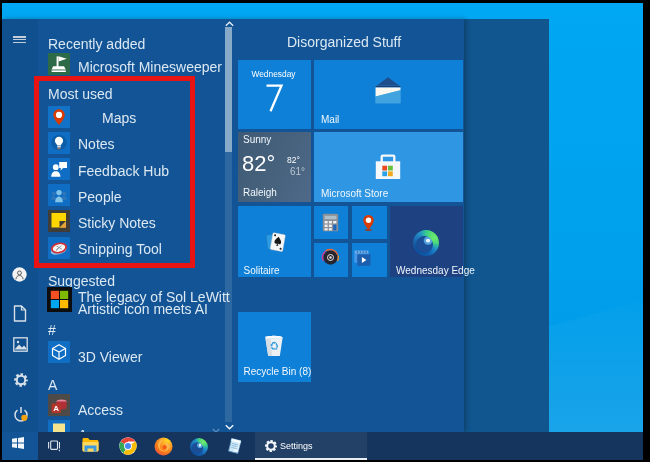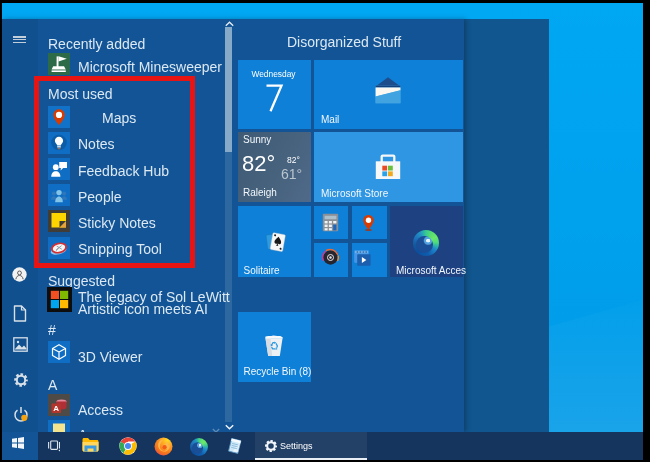--- a/index.html
+++ b/index.html
@@ -231,25 +231,25 @@
   <div class="abs" style="left:237px;top:69px;width:73px;text-align:center;color:#fff;font-size:8.4px;">Wednesday</div>
   <div class="abs" style="left:237px;top:76px;">
       <svg width="73" height="45">
         <path d="M29.5 9.7 L44.5 9.7 L33.5 35.3" fill="none" stroke="#fff" stroke-width="2.3"></path>
       </svg>
     </div>
   <div class="abs lbl" style="left:321px;top:113.5px;">Mail</div>
   <div class="abs lbl" style="left:243px;top:133.5px;">Sunny</div>
   <div class="abs" style="left:242px;top:150.5px;color:#fff;font-size:22px;font-weight:400;">82°</div>
   <div class="abs" style="left:287px;top:155px;color:#fff;font-size:8.5px;">82°</div>
-  <div class="abs" style="left:281px;top:166px;color:#b9c5cf;font-size:14px;">61°</div>
+  <div class="abs" style="left:290px;top:166px;color:#b9c5cf;font-size:10px;">61°</div>
   <div class="abs lbl" style="left:243px;top:186.5px;">Raleigh</div>
   <div class="abs lbl" style="left:321px;top:187.5px;">Microsoft Store</div>
   <div class="abs lbl" style="left:243.5px;top:264.5px;">Solitaire</div>
-  <div class="abs lbl" style="left:396px;top:264.5px;">Microsoft Acces</div>
+  <div class="abs lbl" style="left:396px;top:264.5px;">Wednesday Edge</div>
   <div class="abs lbl" style="left:243.5px;top:365.5px;">Recycle Bin (8)</div>
 
   <div class="abs" id="ti-mail" style="left:374.5px;top:77px;">
     <svg width="26" height="27">
       <path d="M13 0.2 L0.6 9.4 L25.4 9.4 Z" fill="#1e4d8c"></path>
       <rect x="0.6" y="8.6" width="24.8" height="17.6" fill="#4fb0e8"></rect>
       <rect x="0.6" y="8.6" width="24.8" height="1.9" fill="#123f7e"></rect>
       <path d="M0.6 10.5 L25.4 10.5 L25.4 13.2 L0.6 19.6 Z" fill="#faf8f0"></path>
       <path d="M0.6 19.6 L25.4 13.2 L25.4 26.2 L0.6 26.2 Z" fill="#41a4e0"></path>
     </svg>

